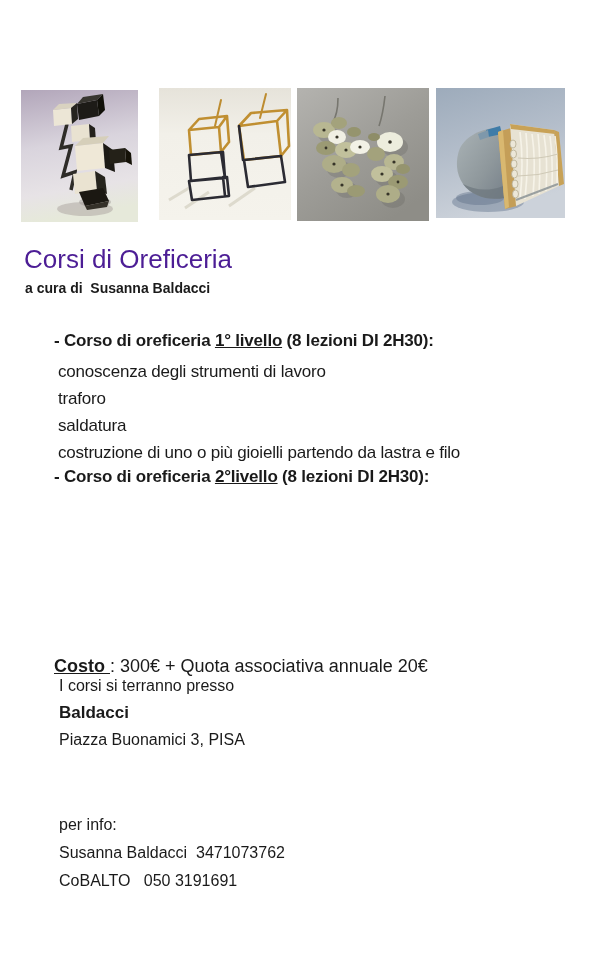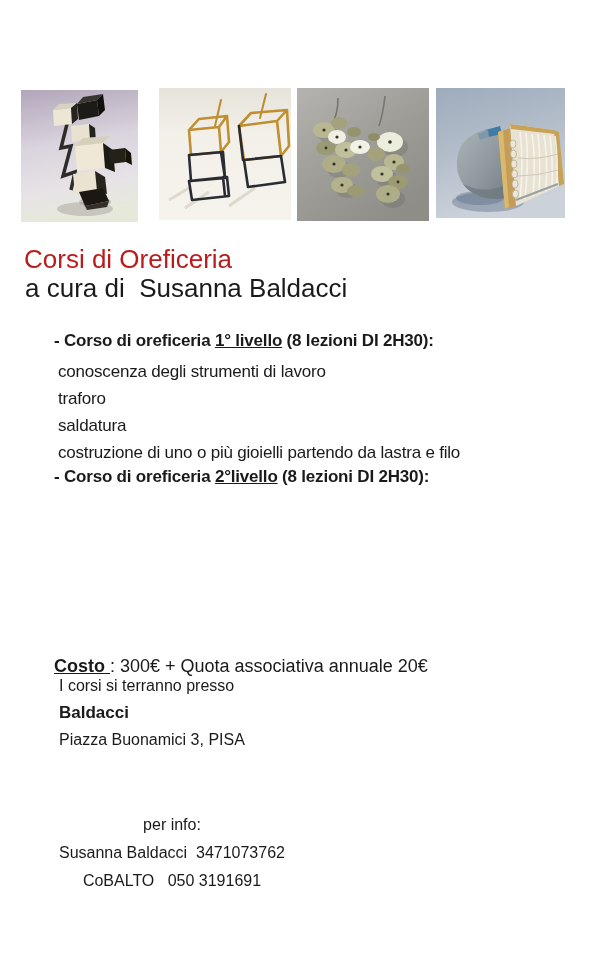--- a/index.html
+++ b/index.html
@@ -4,34 +4,34 @@
 <style>
   html,body{margin:0;padding:0;background:#ffffff;}
   .page{
     position:relative;width:602px;height:960px;background:#ffffff;overflow:hidden;
     font-family:"Liberation Sans","DejaVu Sans",sans-serif;color:#1a1a1a;
   }
   .t{white-space:pre-wrap;}
   .abs{position:absolute;}
   figure{margin:0;padding:0;position:absolute;}
   figure svg{display:block;width:100%;height:100%;}
-  .title{left:24px;top:243px;font-size:26px;line-height:32px;color:#b91c1c;}
-  .subtitle{left:25px;top:276px;font-size:26px;line-height:24px;}
+  .title{left:24px;top:243px;font-size:26px;line-height:32px;color:#4c1d95;}
+  .subtitle{left:25px;top:276px;font-size:14px;line-height:24px;font-weight:bold;}
   .course-heading{font-size:17px;font-weight:bold;line-height:24px;letter-spacing:-0.2px;}
   .course-heading .lvl{text-decoration:underline;}
   .c1h{left:54px;top:329px;}
   .c2h{left:54px;top:465px;}
   .course-list{font-size:17px;line-height:27px;letter-spacing:-0.2px;}
   .c1l{left:58px;top:358px;}
   .c2l{left:57px;top:519px;}
   .costo{left:54px;top:653px;font-size:18px;line-height:26px;}
   .costo .lbl{font-weight:bold;text-decoration:underline;}
   .venue{left:59px;top:672px;font-size:16px;line-height:27px;}
   .venue .vname{font-weight:bold;font-size:17px;}
-  .contact{left:59px;top:811px;font-size:16px;line-height:28px;text-align:center;}
+  .contact{left:59px;top:811px;font-size:16px;line-height:28px;}
 </style>
 </head>
 <body>
 
 <div class="page">
 
   <figure style="left:21px;top:90px;width:117px;height:132px;">
     <svg viewBox="0 0 117 132">
       <defs>
         <linearGradient id="g1" x1="0" y1="0" x2="0.15" y2="1">

